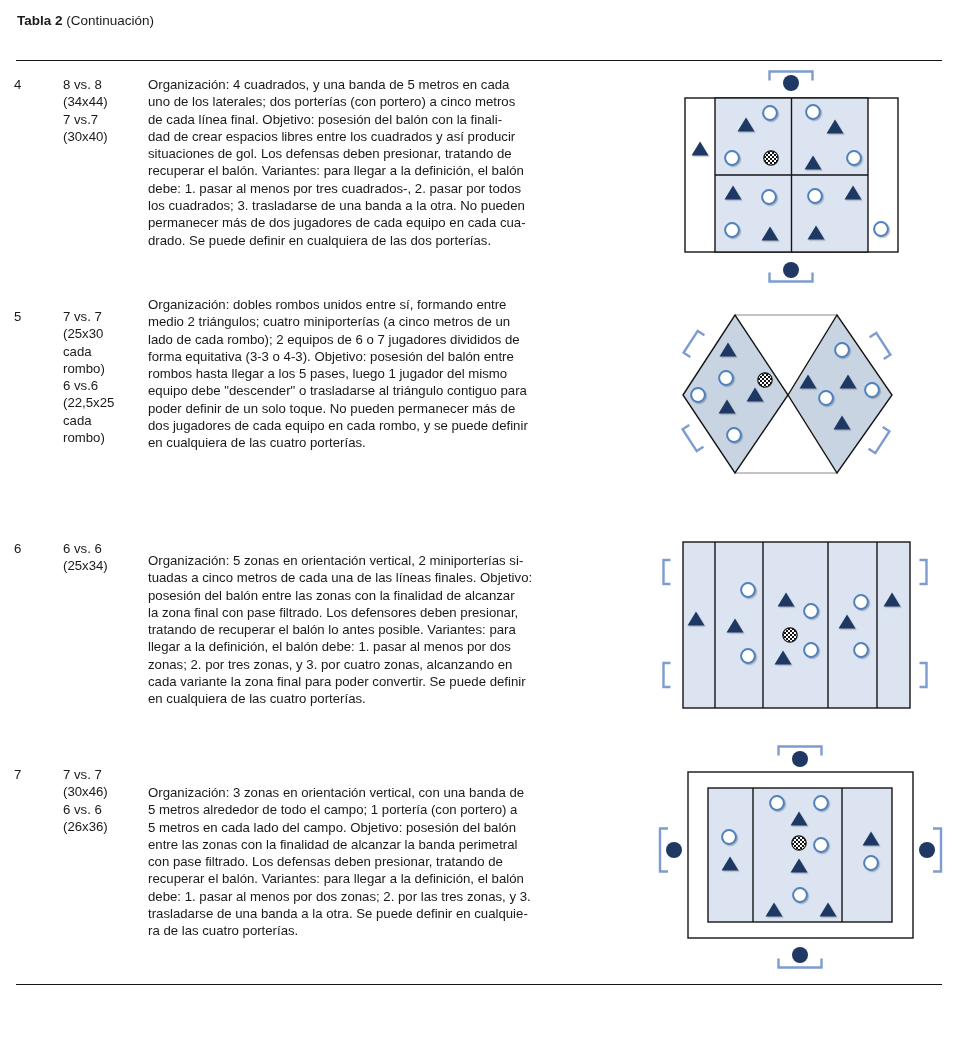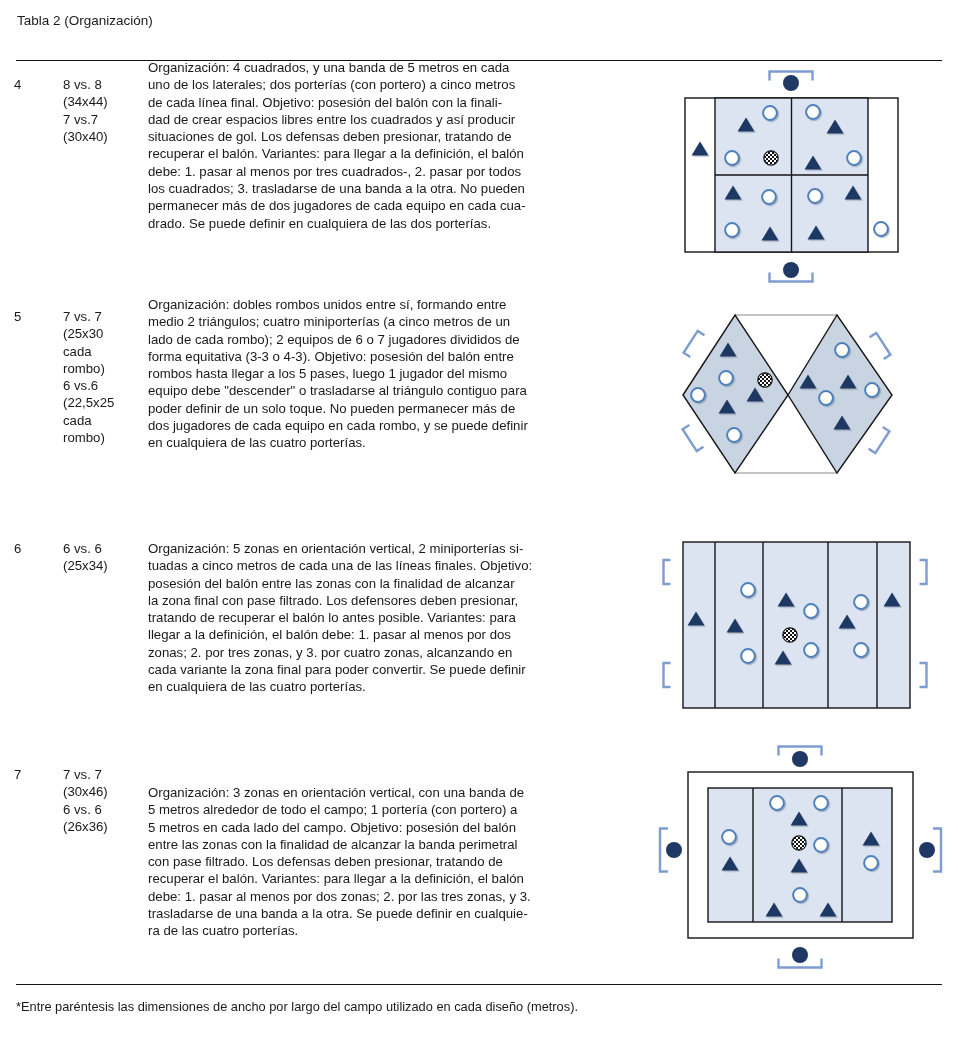--- a/index.html
+++ b/index.html
@@ -1,46 +1,46 @@
 <!DOCTYPE html>
 <html><head>
 <meta charset="utf-8">
 <style>
   html,body{margin:0;padding:0;background:#ffffff;}
   .page{position:relative;width:958px;height:1037px;background:#ffffff;
         font-family:"Liberation Sans", sans-serif;color:#1a1a1a;overflow:hidden;}
   .title{position:absolute;left:17px;top:13px;font-size:13.5px;}
-  .title b{font-weight:normal;}
+  .title b{font-weight:bold;}
   .rule{position:absolute;left:16px;width:926px;border-top:1.5px solid #151515;height:0;}
   .rule.top{top:60px;}
   .rule.bottom{top:984px;}
   .cell{position:absolute;font-size:13.2px;line-height:17.3px;white-space:pre-line;}
   .row-num{left:14px;width:30px;}
   .row-format{left:63px;width:85px;}
   .row-desc{left:148px;width:470px;}
   .diagram{position:absolute;}
   .footnote{position:absolute;left:16px;top:999px;font-size:12.8px;}
 </style>
 </head>
 <body>
 
 <div class="page">
 
   <div class="title">
-    <b>Tabla 2</b><span> (Organización)</span>
+    <b>Tabla 2</b><span> (Continuación)</span>
   </div>
 
   <div class="rule top"></div>
 
   <div class="cell row-num" style="top:76px">4</div>
   <div class="cell row-format" style="top:76px">8 vs. 8
 (34x44)
 7 vs.7
 (30x40)</div>
-  <div class="cell row-desc" style="top:59px">Organización: 4 cuadrados, y una banda de 5 metros en cada
+  <div class="cell row-desc" style="top:76px">Organización: 4 cuadrados, y una banda de 5 metros en cada
 uno de los laterales; dos porterías (con portero) a cinco metros
 de cada línea final. Objetivo: posesión del balón con la finali-
 dad de crear espacios libres entre los cuadrados y así producir
 situaciones de gol. Los defensas deben presionar, tratando de
 recuperar el balón. Variantes: para llegar a la definición, el balón
 debe: 1. pasar al menos por tres cuadrados-, 2. pasar por todos
 los cuadrados; 3. trasladarse de una banda a la otra. No pueden
 permanecer más de dos jugadores de cada equipo en cada cua-
 drado. Se puede definir en cualquiera de las dos porterías.</div>
   <div class="diagram" style="left:660px;top:60px;width:298px;height:230px"><svg xmlns="http://www.w3.org/2000/svg" width="298" height="230" viewBox="0 0 298 230">
@@ -129,21 +129,21 @@
         <polygon points="139.5,88.5 156.5,88.5 148,74.5" fill="#1f3864" filter="url(#sh1)"></polygon>
         <polygon points="179.5,88.5 196.5,88.5 188,74.5" fill="#1f3864" filter="url(#sh1)"></polygon>
         <circle cx="166" cy="98" r="6.9" fill="#ffffff" stroke="#4f81bd" stroke-width="2" filter="url(#sh1)"></circle>
         <circle cx="212" cy="90" r="6.9" fill="#ffffff" stroke="#4f81bd" stroke-width="2" filter="url(#sh1)"></circle>
         <polygon points="173.5,129.5 190.5,129.5 182,115.5" fill="#1f3864" filter="url(#sh1)"></polygon>
       </svg></div>
 
   <div class="cell row-num" style="top:540px">6</div>
   <div class="cell row-format" style="top:540px">6 vs. 6
 (25x34)</div>
-  <div class="cell row-desc" style="top:540px">Organización: 5 zonas en orientación vertical, 2 miniporterías si-
+  <div class="cell row-desc" style="top:552px">Organización: 5 zonas en orientación vertical, 2 miniporterías si-
 tuadas a cinco metros de cada una de las líneas finales. Objetivo:
 posesión del balón entre las zonas con la finalidad de alcanzar
 la zona final con pase filtrado. Los defensores deben presionar,
 tratando de recuperar el balón lo antes posible. Variantes: para
 llegar a la definición, el balón debe: 1. pasar al menos por dos
 zonas; 2. por tres zonas, y 3. por cuatro zonas, alcanzando en
 cada variante la zona final para poder convertir. Se puede definir
 en cualquiera de las cuatro porterías.</div>
   <div class="diagram" style="left:650px;top:530px;width:308px;height:190px"><svg xmlns="http://www.w3.org/2000/svg" width="308" height="190" viewBox="0 0 308 190">
         <defs>
@@ -226,15 +226,14 @@
         <circle cx="150" cy="150" r="6.9" fill="#ffffff" stroke="#4f81bd" stroke-width="2" filter="url(#sh3)"></circle>
         <polygon points="115.5,171.5 132.5,171.5 124,157.5" fill="#1f3864" filter="url(#sh3)"></polygon>
         <polygon points="169.5,171.5 186.5,171.5 178,157.5" fill="#1f3864" filter="url(#sh3)"></polygon>
         <polygon points="212.5,100.5 229.5,100.5 221,86.5" fill="#1f3864" filter="url(#sh3)"></polygon>
         <circle cx="221" cy="118" r="6.9" fill="#ffffff" stroke="#4f81bd" stroke-width="2" filter="url(#sh3)"></circle>
         <circle cx="150" cy="210" r="8" fill="#1f3864"></circle>
         <path d="M -21.5 4.5 L -21.5 -4.5 L 21.5 -4.5 L 21.5 4.5" fill="none" stroke="#7d9ccf" stroke-width="2.4" transform="translate(150 218) rotate(180)"></path>
       </svg></div>
 
   <div class="rule bottom"></div>
-  <div class="footnote">*Entre paréntesis las dimensiones de ancho por largo del campo utilizado en cada diseño (metros).</div>
 
 </div>
 
 </body></html>

